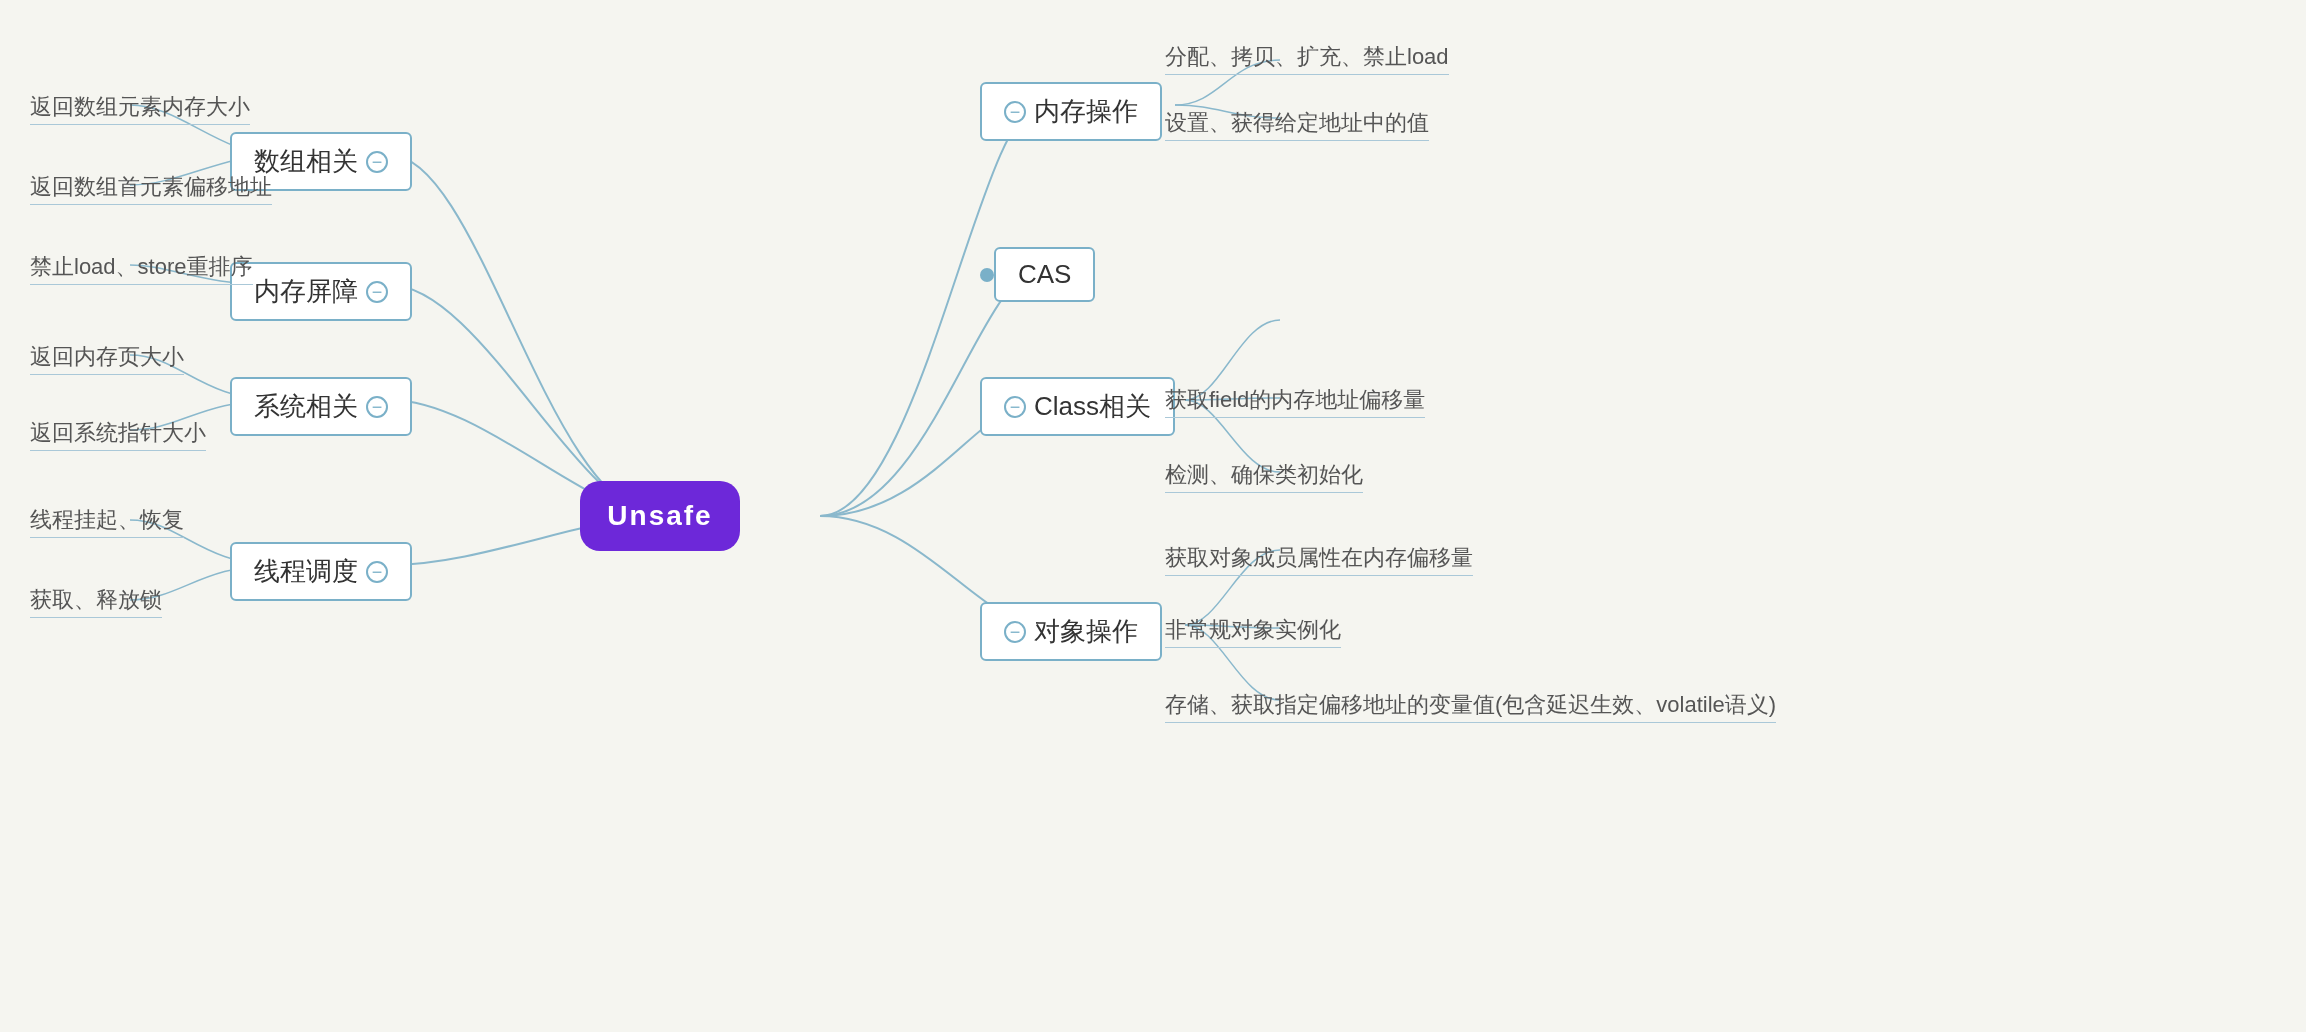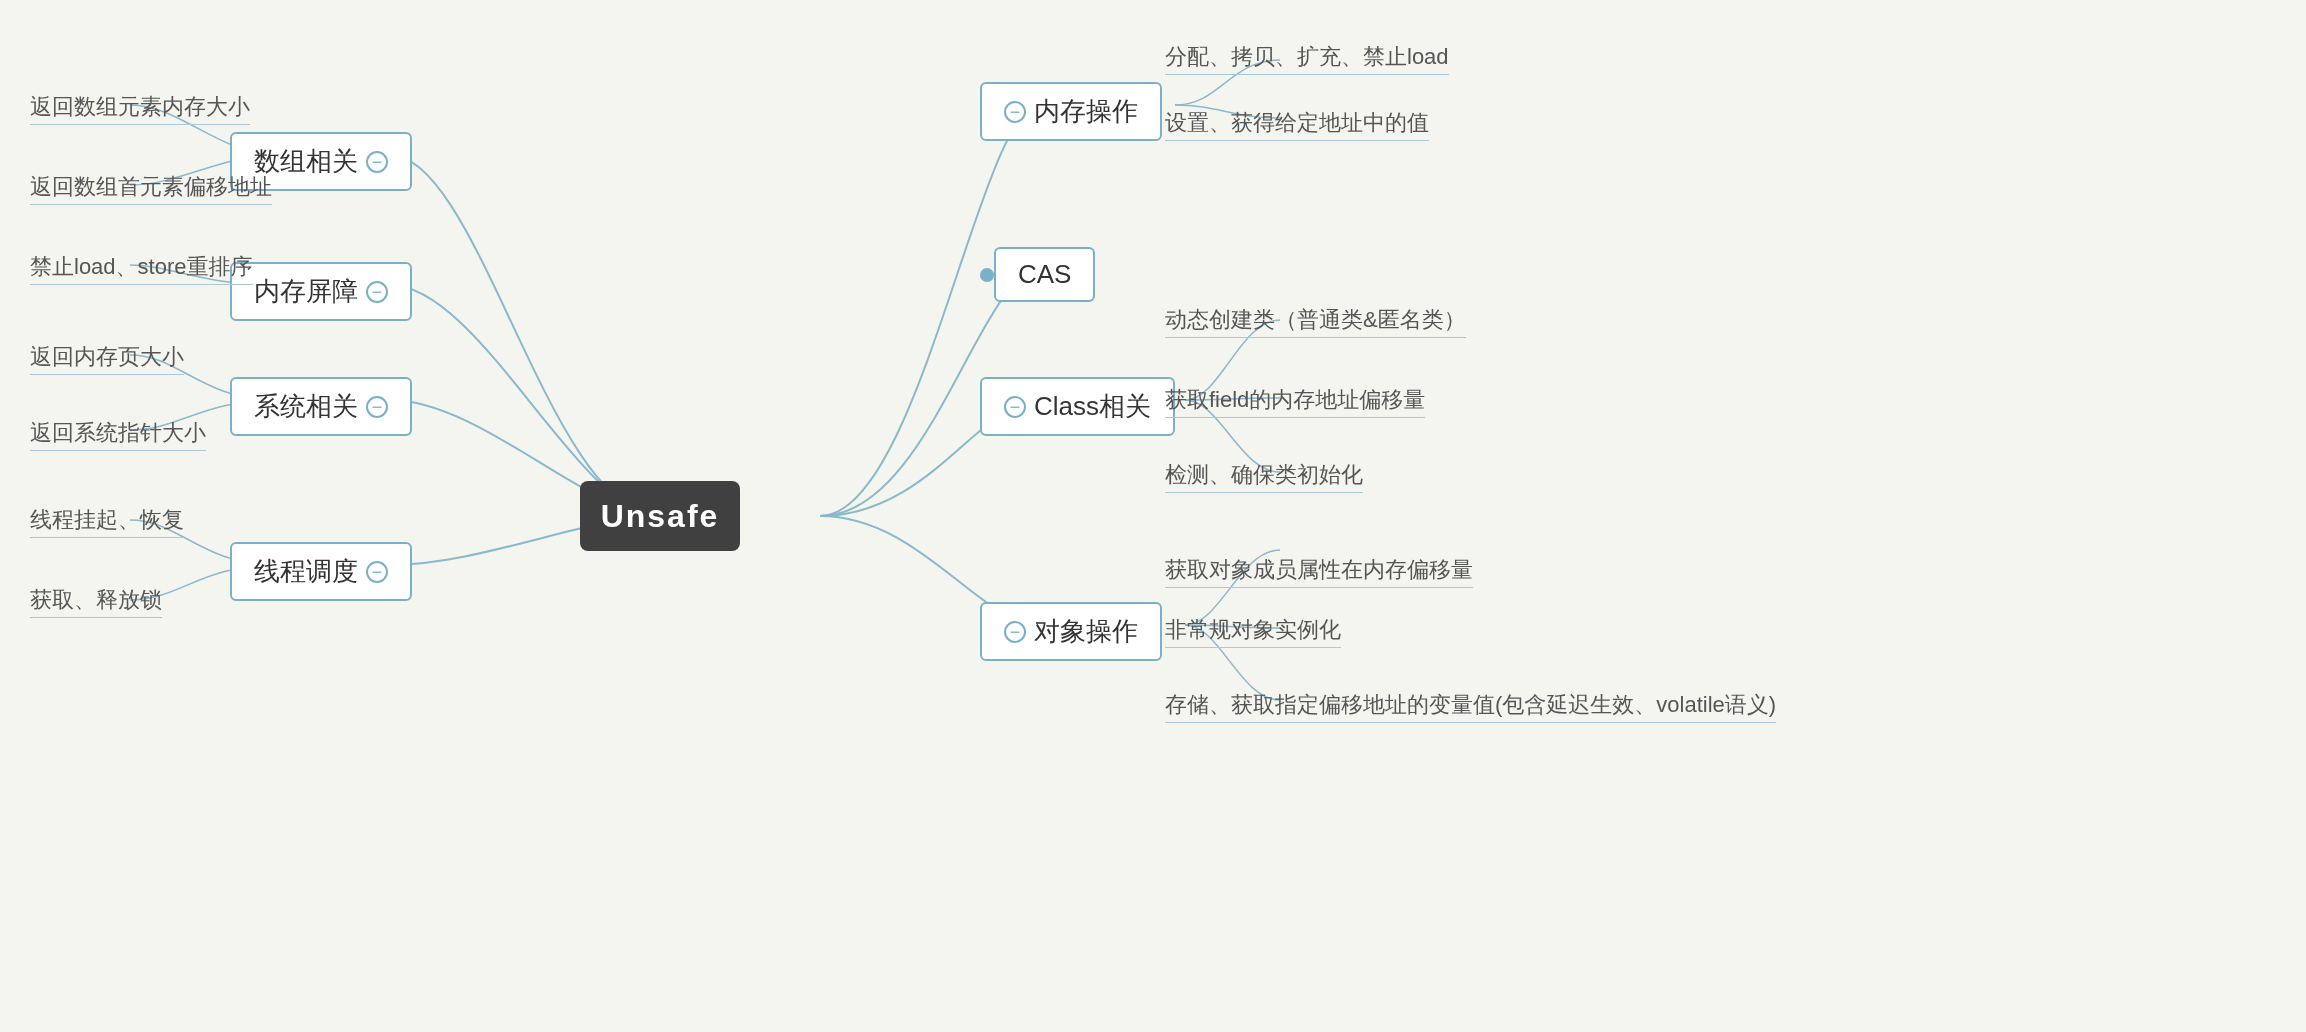--- a/index.html
+++ b/index.html
@@ -22,25 +22,25 @@
       width: 100%; height: 100%;
       pointer-events: none;
     }
     .node {
       position: absolute;
       display: flex;
       align-items: center;
       justify-content: center;
     }
     .node-center {
-      background: #404040;
+      background: #6d28d9;
       color: #fff;
-      border-radius: 8px;
+      border-radius: 20px;
       padding: 18px 40px;
-      font-size: 32px;
+      font-size: 28px;
       font-weight: 600;
       letter-spacing: 2px;
     }
     .node-box {
       border: 2px solid #7ab0c8;
       border-radius: 6px;
       background: #fff;
       padding: 10px 22px;
       font-size: 26px;
       color: #333;
@@ -199,37 +199,34 @@
       </div>
     </div>
   </div>
 
   <div class="node" style="left:980px; top:377px;">
     <div class="node-box node-box-with-minus">
       <div class="minus-circle">−</div>
       <span>Class相关</span>
     </div>
   </div>
-  <div class="node" style="left:1165px; top:305px;">
-    <span class="node-leaf">动态创建类（普通类&amp;匿名类）</span>
-  </div>
   <div class="node" style="left:1165px; top:385px;">
     <span class="node-leaf">获取field的内存地址偏移量</span>
   </div>
   <div class="node" style="left:1165px; top:460px;">
     <span class="node-leaf">检测、确保类初始化</span>
   </div>
 
   <div class="node" style="left:980px; top:602px;">
     <div class="node-box node-box-with-minus">
       <div class="minus-circle">−</div>
       <span>对象操作</span>
     </div>
   </div>
-  <div class="node" style="left:1165px; top:555px;justify-content:flex-end;">
+  <div class="node" style="left:1165px; top:543px;justify-content:flex-end;">
     <span class="node-leaf">获取对象成员属性在内存偏移量</span>
   </div>
   <div class="node" style="left:1165px; top:615px;">
     <span class="node-leaf">非常规对象实例化</span>
   </div>
   <div class="node" style="left:1165px; top:690px;">
     <span class="node-leaf">存储、获取指定偏移地址的变量值(包含延迟生效、volatile语义)</span>
   </div>
 
 </div>

